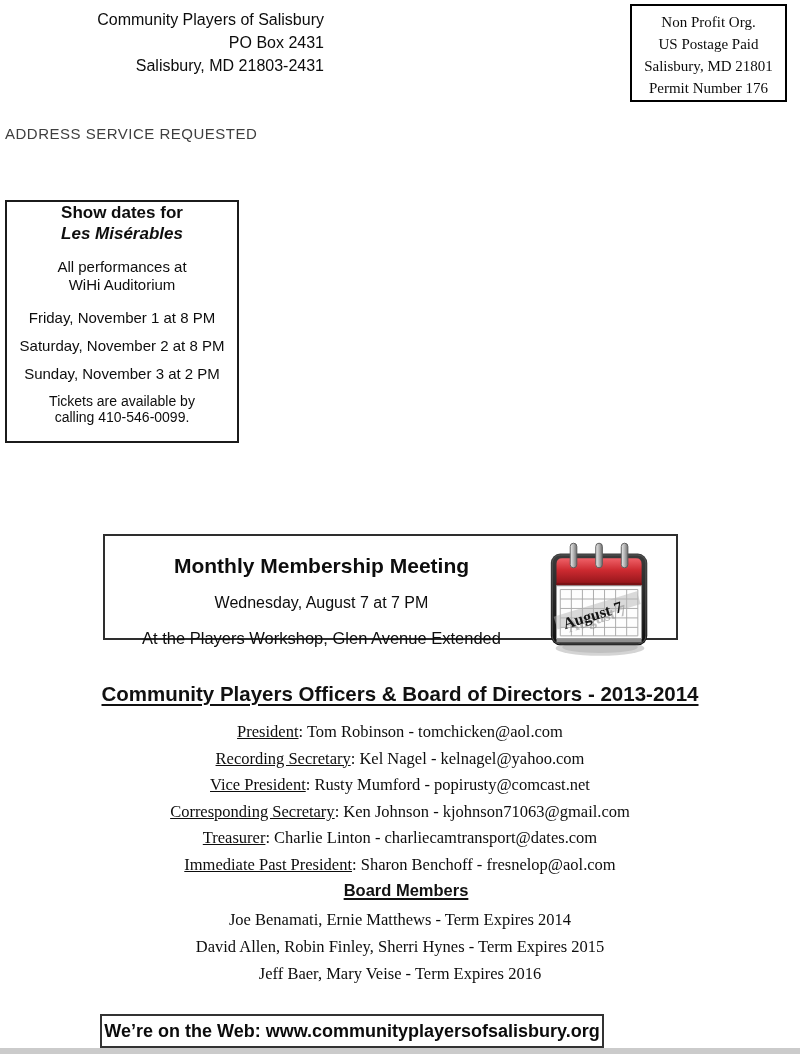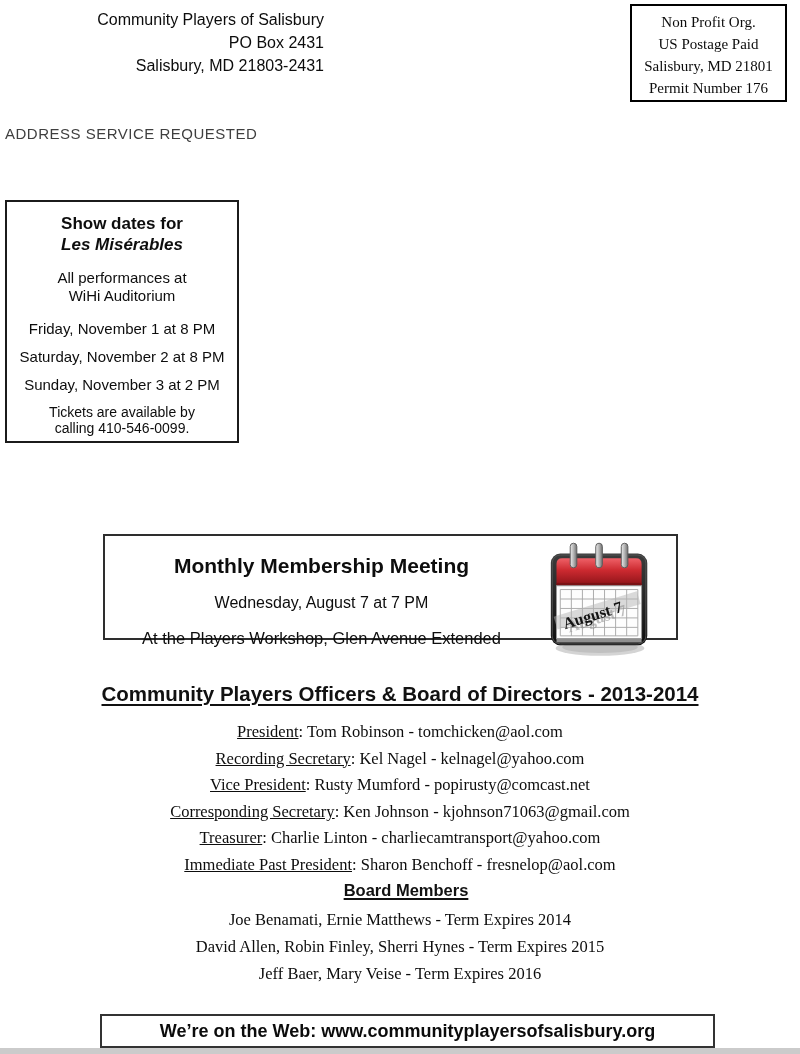--- a/index.html
+++ b/index.html
@@ -13,21 +13,21 @@
   
   .permit-box { position:absolute; left:630px; top:4px; width:157px; height:98px;
     border:2px solid #000; text-align:center; font-family:Liberation Serif, serif;
     font-size:15px; line-height:22px; padding-top:5px; color:#0c0c0c; }
 
   .address-service { position:absolute; left:5px; top:125px; font-size:15px;
     letter-spacing:0.5px; color:#3f3f3f; }
 
   
   .show-box { position:absolute; left:5px; top:200px; width:234px; height:243px;
-    border:2px solid #1b1b1b; text-align:center; padding-top:11px; color:#0d0d0d; }
+    border:2px solid #1b1b1b; text-align:center; color:#0d0d0d; }
   .show-title { font-size:17px; font-weight:bold; line-height:21px; }
   .show-name { font-size:17px; font-weight:bold; font-style:italic; line-height:21px; }
   .show-venue { margin-top:14px; font-size:15px; line-height:18px; }
   .show-dates-list { margin-top:15px; }
   .show-date-line { font-size:15px; line-height:18px; margin-bottom:10px; }
   .show-tickets { margin-top:2px; font-size:14px; line-height:16px; }
 
   
   .meeting-box { position:absolute; left:103px; top:534px; width:575px; height:106px;
     border:2px solid #2e2e2e; background:#fff; }
@@ -44,21 +44,21 @@
   .officers { position:absolute; left:0; top:719px; width:100%; text-align:center;
     font-family:"Liberation Serif", serif; font-size:16.5px; line-height:26.6px; color:#0d0d0d; }
   .officer-role { text-decoration:underline; }
   .members-heading { position:absolute; left:0; top:881px; width:100%; text-align:center;
     font-size:16.5px; font-weight:bold;padding-left:12px; }
   .members-heading span { text-decoration:underline; text-decoration-thickness:1.5px; text-underline-offset:2px; }
   .members { position:absolute; left:0; top:907px; width:100%; text-align:center;
     font-family:"Liberation Serif", serif; font-size:16.5px; line-height:26.8px; color:#0d0d0d; }
 
   
-  .web-banner { position:absolute; left:100px; top:1014px; width:615px; height:34px;
+  .web-banner { position:absolute; left:100px; top:1014px; width:504px; height:34px;
     border:2px solid #333; background:#fff; text-align:center; line-height:30px;
     font-size:18px; font-weight:bold; color:#0b0b0b; }
   .bottom-strip { position:absolute; left:0; top:1048px; width:800px; height:6px; background:#cbcbcb; }
 </style>
 </head>
 <body>
 
 <div class="page">
 
   <div class="return-address">
@@ -142,21 +142,21 @@
 
   <div class="board-heading">
     <span>Community Players Officers &amp; Board of Directors - 2013-2014</span>
   </div>
 
   <div class="officers">
     <div><span class="officer-role">President</span><span>: Tom Robinson - tomchicken@aol.com</span></div>
     <div><span class="officer-role">Recording Secretary</span><span>: Kel Nagel - kelnagel@yahoo.com</span></div>
     <div><span class="officer-role">Vice President</span><span>: Rusty Mumford - popirusty@comcast.net</span></div>
     <div><span class="officer-role">Corresponding Secretary</span><span>: Ken Johnson - kjohnson71063@gmail.com</span></div>
-    <div><span class="officer-role">Treasurer</span><span>: Charlie Linton - charliecamtransport@yahoo.com</span></div>
+    <div><span class="officer-role">Treasurer</span><span>: Charlie Linton - charliecamtransport@dates.com</span></div>
     <div><span class="officer-role">Immediate Past President</span><span>: Sharon Benchoff - fresnelop@aol.com</span></div>
   </div>
 
   <div class="members-heading">
     <span>Board Members</span>
   </div>
 
   <div class="members">
     <div>Joe Benamati, Ernie Matthews - Term Expires 2014</div>
     <div>David Allen, Robin Finley, Sherri Hynes - Term Expires 2015</div>

